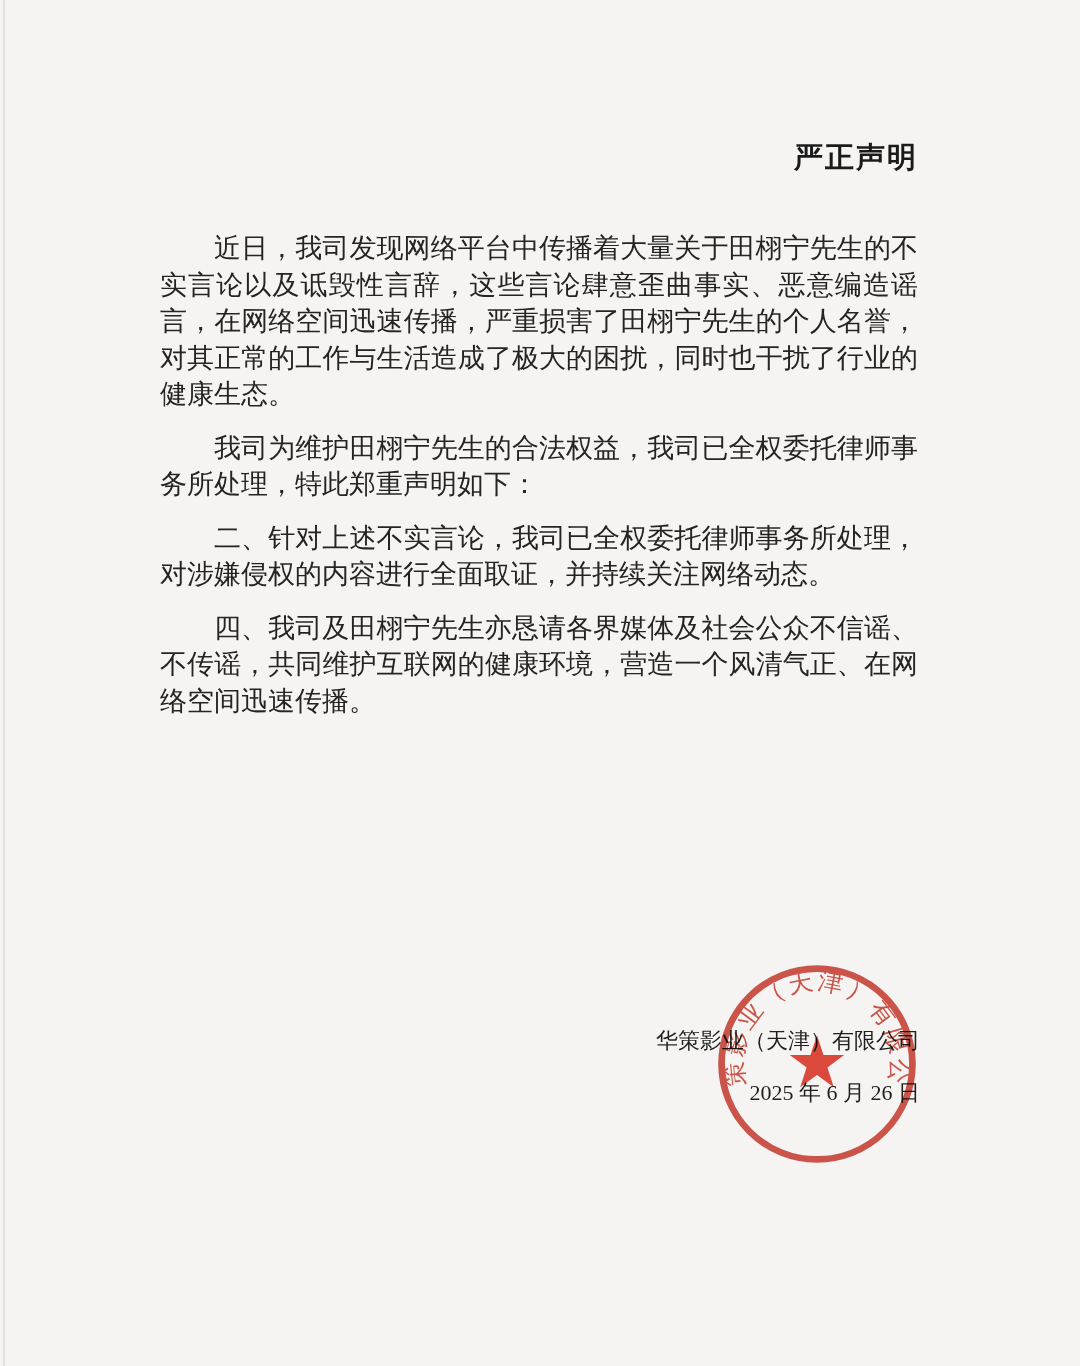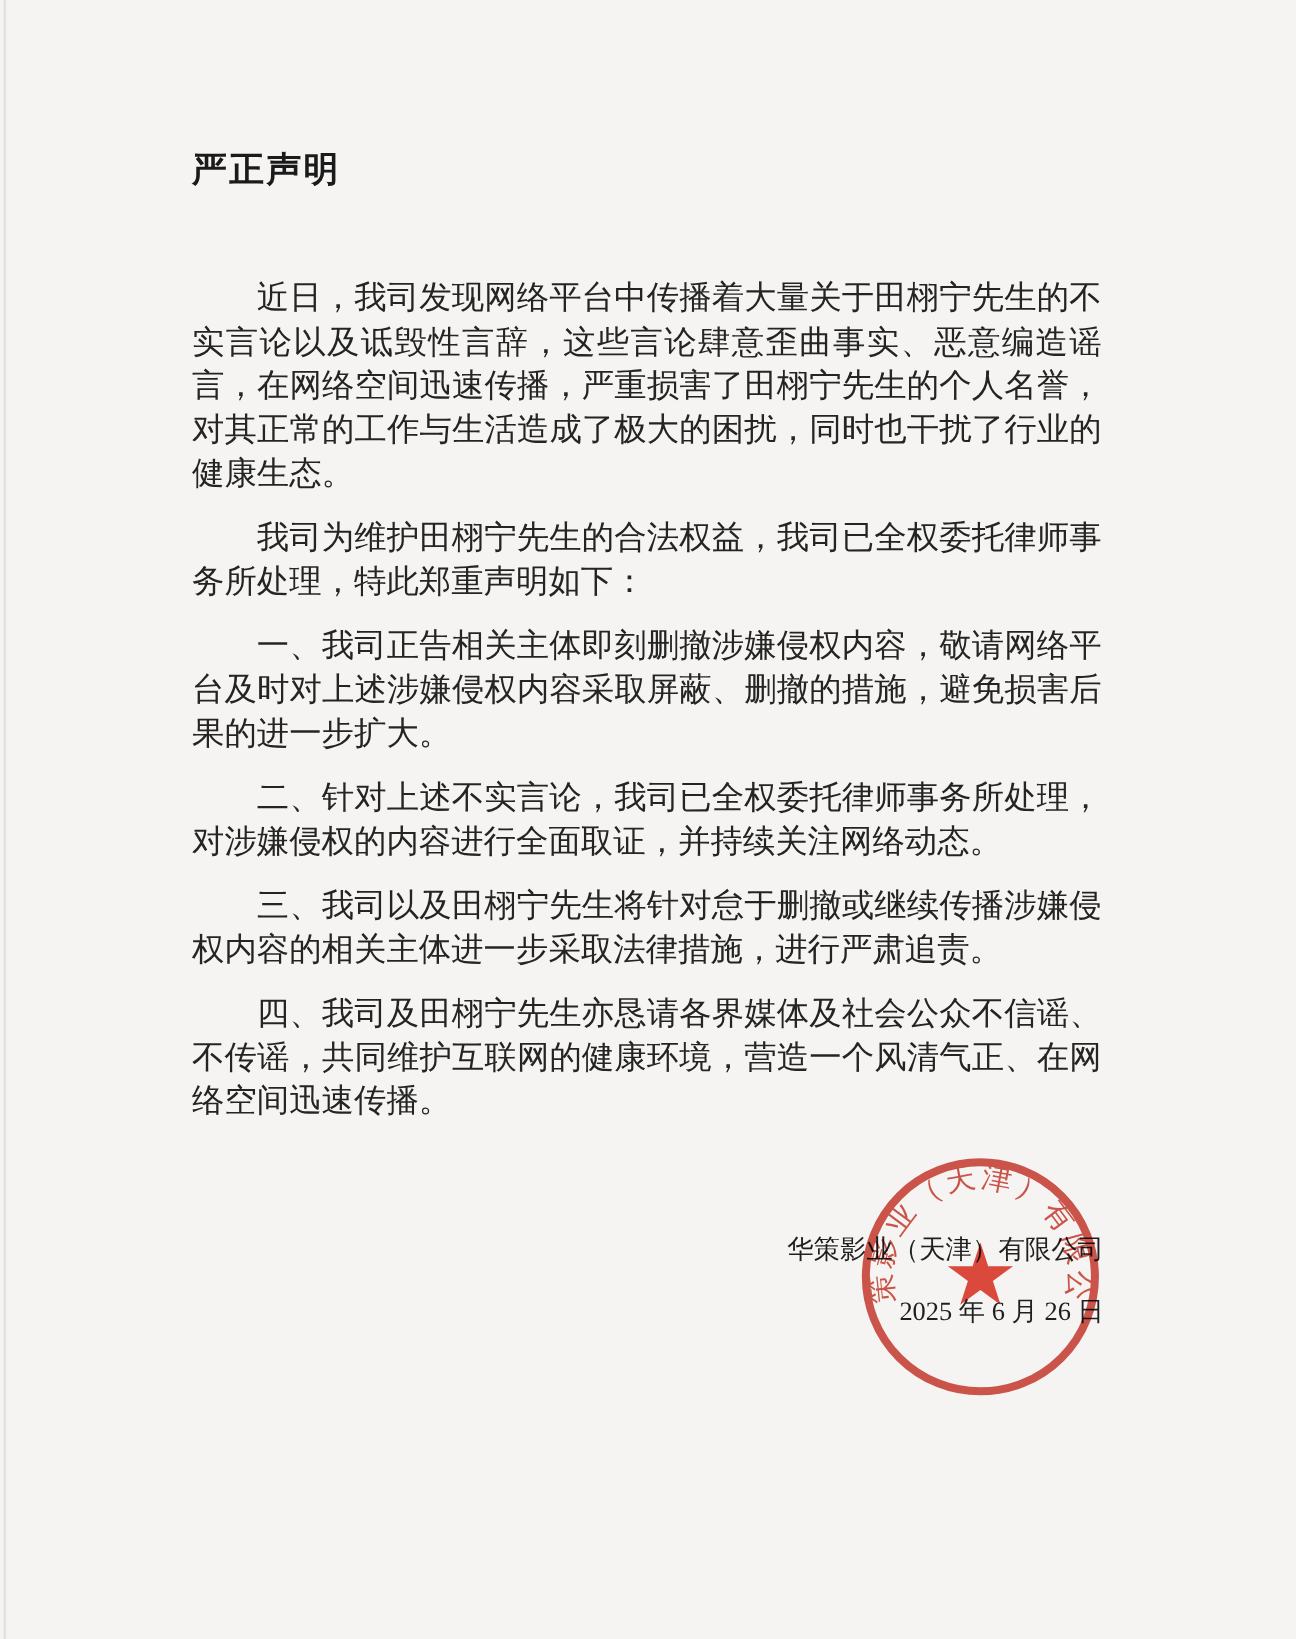--- a/index.html
+++ b/index.html
@@ -16,24 +16,24 @@
     inset: 0;
   }
   .edge-line {
     position: absolute;
     left: 3px; top: 0;
     width: 2px; height: 100%;
     background: #e2e1df;
   }
   .title {
     position: absolute;
-    top: 122px;
+    top: 138px;
     left: 160px;
     width: 758px;
-    text-align: left;
+    text-align: right;
     font-size: 29px;
     font-weight: bold;
     letter-spacing: 2px;
     color: #1a1a1a;
   }
   .body-block {
     position: absolute;
     top: 230px;
     left: 160px;
     width: 758px;
@@ -87,23 +87,21 @@
 
 <div class="page">
 
   <div class="edge-line"></div>
 
   <h1 class="title">严正声明</h1>
 
   <div class="body-block">
     <p class="para">近日，我司发现网络平台中传播着大量关于田栩宁先生的不实言论以及诋毁性言辞，这些言论肆意歪曲事实、恶意编造谣言，在网络空间迅速传播，严重损害了田栩宁先生的个人名誉，对其正常的工作与生活造成了极大的困扰，同时也干扰了行业的健康生态。</p>
     <p class="para">我司为维护田栩宁先生的合法权益，我司已全权委托律师事务所处理，特此郑重声明如下：</p>
-    <p class="para">一、我司正告相关主体即刻删撤涉嫌侵权内容，敬请网络平台及时对上述涉嫌侵权内容采取屏蔽、删撤的措施，避免损害后果的进一步扩大。</p>
     <p class="para">二、针对上述不实言论，我司已全权委托律师事务所处理，对涉嫌侵权的内容进行全面取证，并持续关注网络动态。</p>
-    <p class="para">三、我司以及田栩宁先生将针对怠于删撤或继续传播涉嫌侵权内容的相关主体进一步采取法律措施，进行严肃追责。</p>
     <p class="para">四、我司及田栩宁先生亦恳请各界媒体及社会公众不信谣、不传谣，共同维护互联网的健康环境，营造一个风清气正、在网络空间迅速传播。</p>
   </div>
 
   <div class="signature">
     <div class="company">华策影业（天津）有限公司</div>
     <div class="date">2025 年 6 月 26 日</div>
   </div>
 
   <svg class="seal" viewBox="0 0 220 220" aria-hidden="true">
     <circle class="seal-ring" cx="110" cy="110" r="100"></circle>

